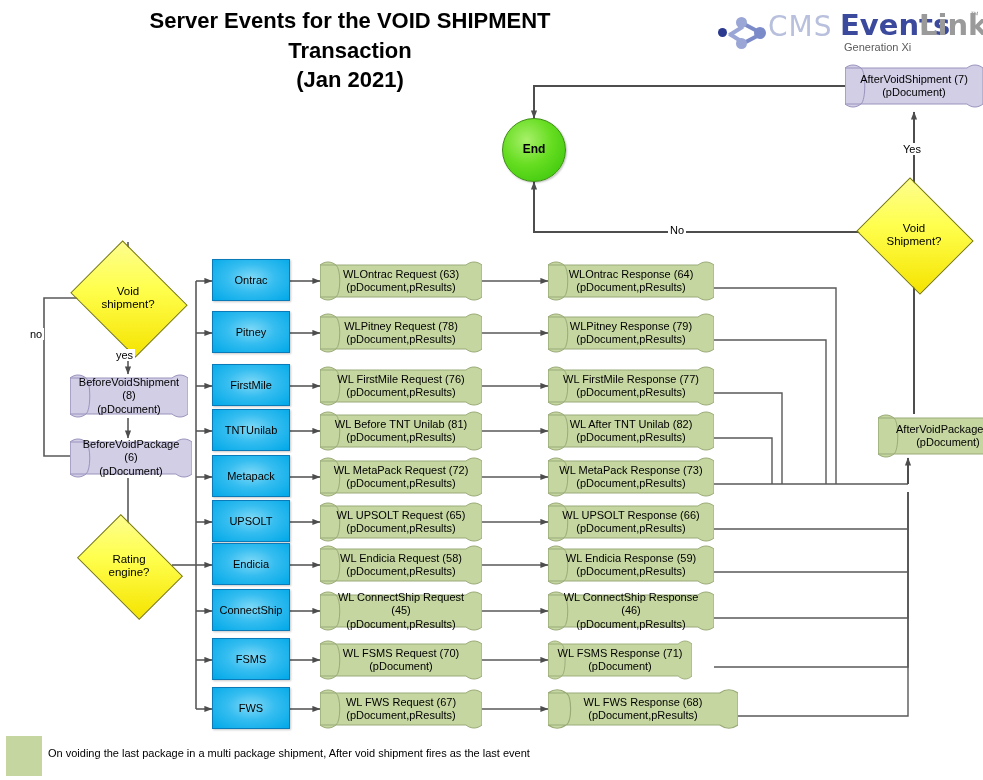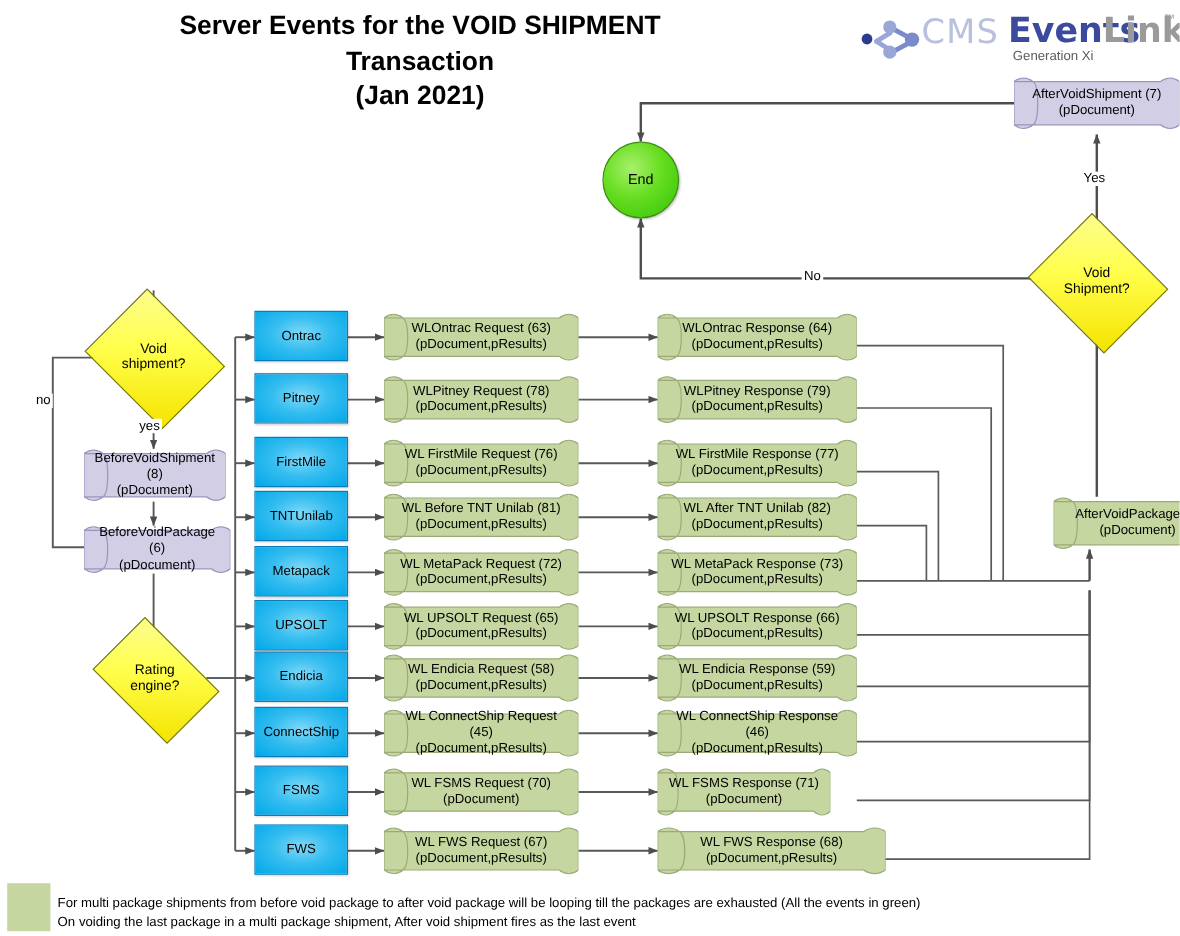--- a/index.html
+++ b/index.html
@@ -168,21 +168,21 @@
 
       <path d="M914,198 L914,112" marker-end="url(#ah)"></path>
 
       <path d="M850,86 L534,86 L534,118" marker-end="url(#ah)"></path>
 
       <path d="M870,232 L534,232 L534,182" marker-end="url(#ah)"></path>
     </g>
   </svg>
 
 
-  <div class="node circle" style="left:502px;top:118px;width:64px;height:64px;">
+  <div class="node circle" style="left:502px;top:118px;width:64px;height:64px;font-weight:bold;">
     <span>End</span>
   </div>
 
   <div class="node diamond" style="left:83px;top:262px;width:90px;height:72px;">
     <div class="dshape"></div>
     <div class="dtxt">
       <div>Void</div>
       <div>shipment?</div>
     </div>
   </div>
@@ -508,17 +508,16 @@
           <div>
             <div>WL FWS Response (68)</div>
             <div>(pDocument,pResults)</div>
           </div>
         </div>
       </div>
     </div>
 
   <div id="footer-swatch"></div>
   <div id="footer-text">
-    <div>For multi package shipments from before void package to after void package will be looping till the packages are exhausted (All the events in green)</div>
     <div>On voiding the last package in a multi package shipment, After void shipment fires as the last event</div>
   </div>
 
 </div>
 
 </body></html>

